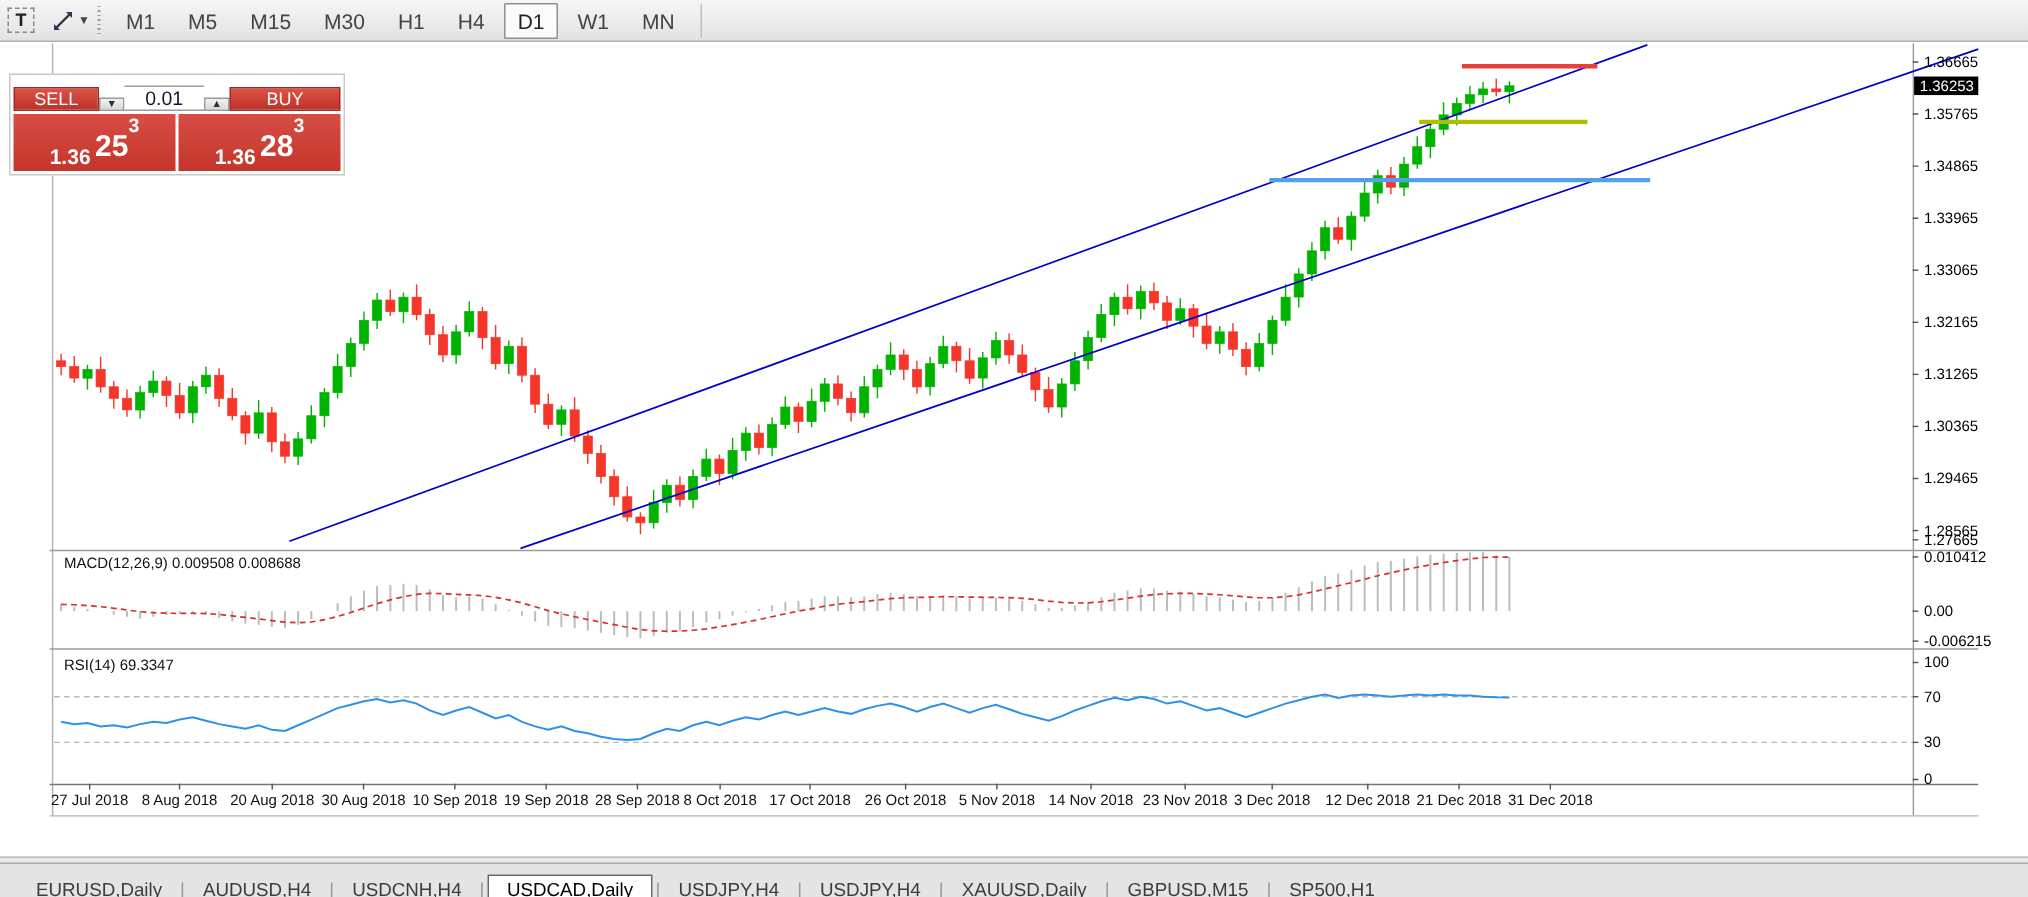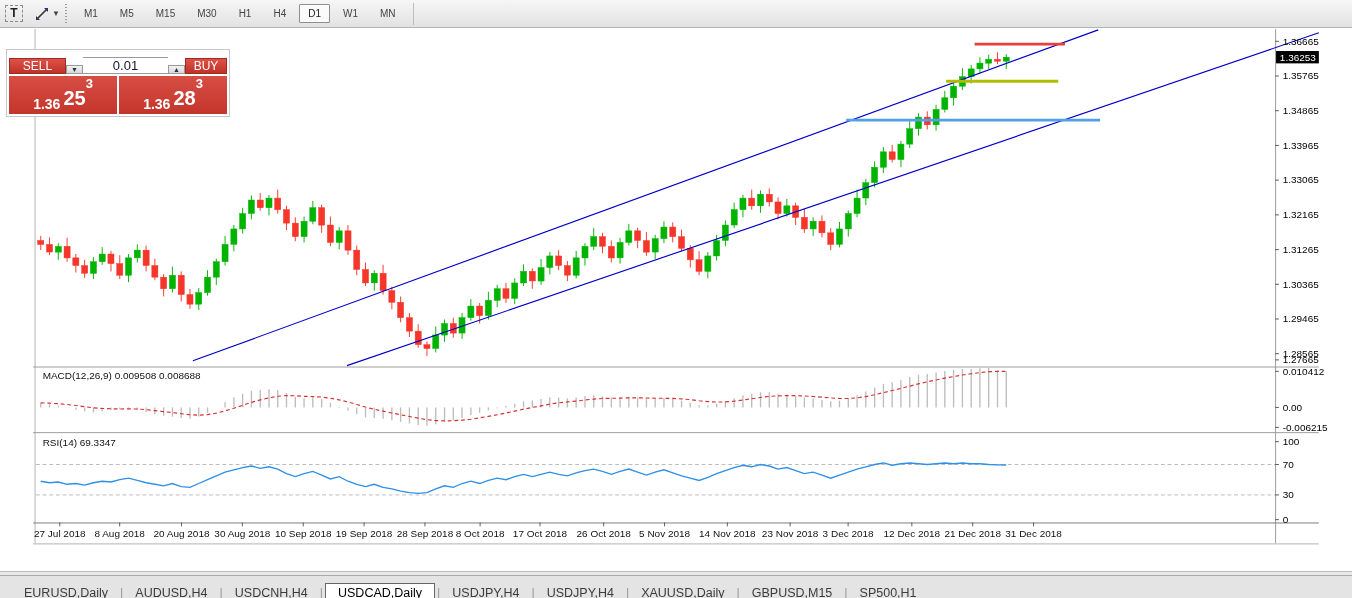--- a/index.html
+++ b/index.html
@@ -10,40 +10,40 @@
   
   .toolbar { position:absolute; left:0; top:0; width:1352px; height:28px;
     background:linear-gradient(#f6f6f6,#e2e2e2); border-bottom:1px solid #b4b4b4;
     display:flex; align-items:center; }
   .tool-btn { height:22px; min-width:22px; display:flex; align-items:center; justify-content:center;
     margin:0 1px; color:#333; font-size:12px; cursor:default; }
   .text-tool-glyph { border:1px dashed #8a8a8a; padding:0 4px; font-size:12px; font-weight:bold; color:#222; line-height:15px; }
   .caret { font-size:8px; color:#444; margin-left:2px; }
   .grip { width:5px; height:20px; margin:0 6px 0 4px;
     background:repeating-linear-gradient(#9a9a9a 0 1px, transparent 1px 3px); width:2px; }
-  .tf-btn { padding:3px 8px; margin:16px 2px; font-size:10px; color:#444; border:1px solid transparent; border-radius:1px; }
+  .tf-btn { padding:3px 8px; margin:16px 2px; font-size:14px; color:#444; border:1px solid transparent; border-radius:1px; }
   .tf-btn.active { background:#fbfbfb; border:1px solid #8f8f8f; color:#222; }
   .vsep { width:1px; height:22px; background:#bdbdbd; margin:0 6px; }
 
   
   .chart-wrap { position:absolute; left:0; top:28px; width:1352px; height:543px; background:#fff; }
   #chart-svg { position:absolute; left:0; top:0; }
 
   .chart-title { position:absolute; left:8px; top:4px; font-size:11.5px; color:#111; white-space:nowrap; }
   .chart-title .tri { font-size:8px; position:relative; top:-1px; margin-right:4px; color:#222; }
   .chart-title .vals { margin-left:8px; }
 
   
   .oct { position:absolute; left:6px; top:21px; width:224px; background:#fff;
      border:1px solid #c8c8c8; padding:2px; }
   .oct-row1 { display:flex; height:22px;align-items:flex-end; }
   .btn-red { background:linear-gradient(#dd5248,#c03228); color:#fff; font-size:12px;
      display:flex; align-items:center; justify-content:center; border:1px solid #a02a22; }
   .oct-sell { width:57px; }
-  .oct-buy  { width:42px;margin-top:32px; }
+  .oct-buy  { width:74px;margin-top:32px; }
   .oct-step { width:17px; background:linear-gradient(#f2f2f2,#d8d8d8); border:1px solid #9a9a9a;
      display:flex; align-items:center; justify-content:center; font-size:7px; color:#234; }
   .oct-vol { flex:1; border:1px solid #9a9a9a; border-left:none; border-right:none;
      font-size:13px; color:#0f172a; display:flex; align-items:center; justify-content:center; background:#fff; }
   .oct-row2 { display:flex; margin-top:2px; height:38px; }
   .price-block { flex:1; display:flex; align-items:flex-end; justify-content:center;
      background:linear-gradient(#d74e44,#c4352b); color:#fff; padding-bottom:3px; }
   .price-block + .price-block { margin-left:2px; }
   .pb-small { font-size:14px; font-weight:bold; margin-right:3px; line-height:14px; }
   .pb-big { font-size:20px; font-weight:bold; line-height:26px; }

